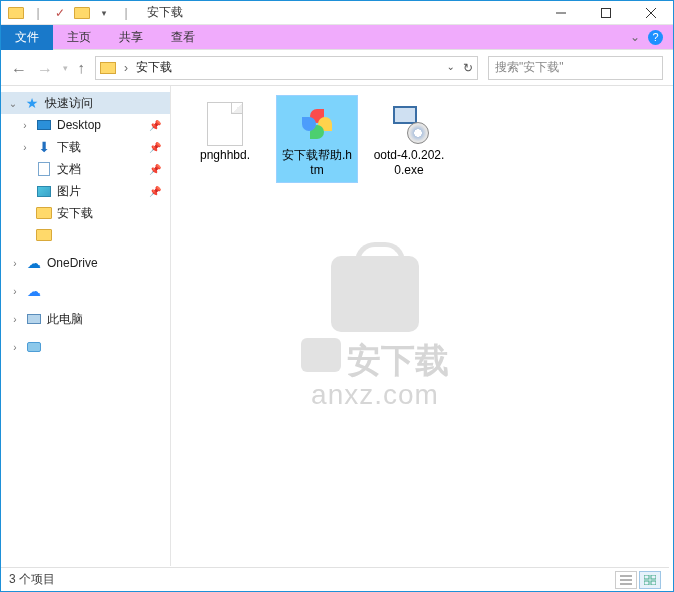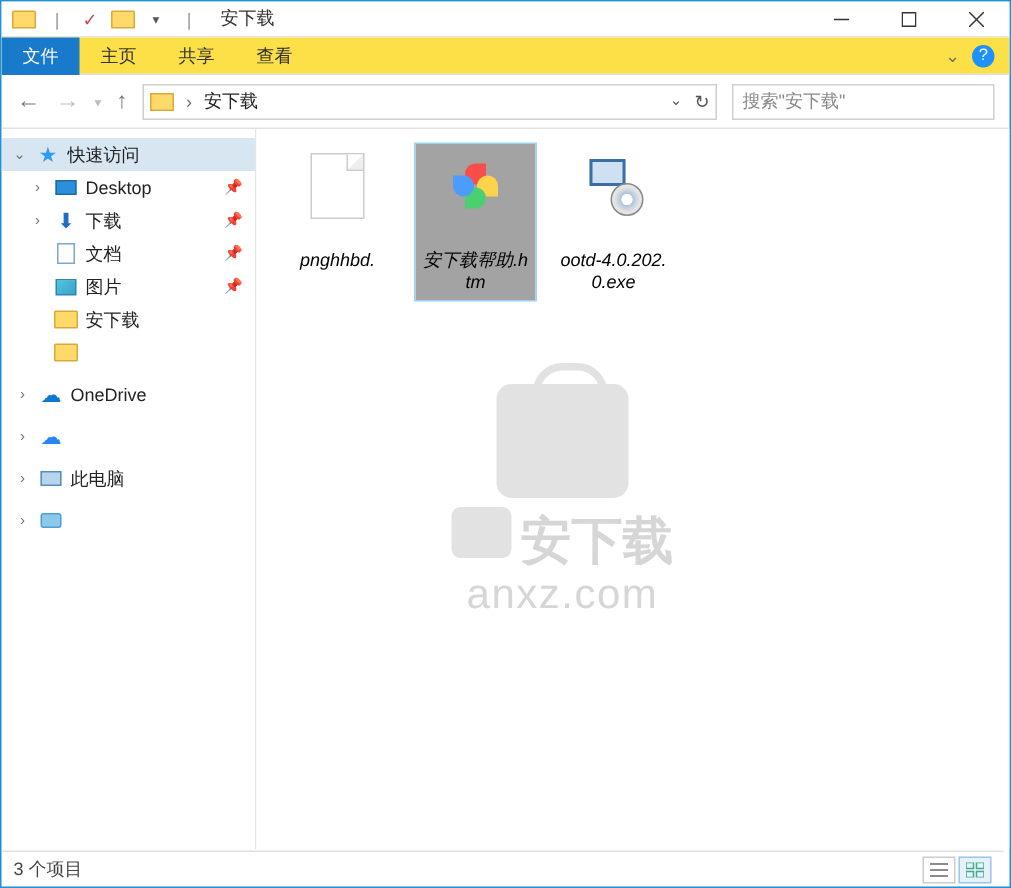--- a/index.html
+++ b/index.html
@@ -9,21 +9,21 @@
 .titlebar { height: 24px; display: flex; align-items: center; background: #fff; border-bottom: 1px solid #e5e5e5; }
 .titlebar .qat { display: flex; align-items: center; gap: 4px; padding: 0 6px; }
 .titlebar .qat-icon { width: 18px; height: 18px; display: flex; align-items: center; justify-content: center; }
 .titlebar .folder-glyph { width: 16px; height: 12px; background: #ffd96a; border: 1px solid #d9a93a; border-radius: 1px 1px 0 0; position: relative; }
 .titlebar .title-text { margin-left: 6px; color: #333; }
 .win-controls { margin-left: auto; display: flex; }
 .win-btn { width: 45px; height: 23px; display: flex; align-items: center; justify-content: center; color: #333; }
 .win-btn svg { pointer-events: none; }
 
 
-.ribbon { height: 25px; display: flex; align-items: center; background: #fde047; border-bottom: 1px solid #e1e1e1; position: relative; }
+.ribbon { height: 25px; display: flex; align-items: center; background: #f0abfc; border-bottom: 1px solid #e1e1e1; position: relative; }
 .ribbon .file-tab { background: #1979ca; color: #fff; height: 25px; padding: 0 14px; display: flex; align-items: center; }
 .ribbon .tab { padding: 0 14px; height: 25px; display: flex; align-items: center; color: #333; }
 .ribbon .right { margin-left: auto; display: flex; align-items: center; gap: 8px; padding-right: 10px; }
 .chevr { color: #6b6b6b; }
 .help { width: 15px; height: 15px; background: #1e90ff; color: #fff; border-radius: 50%; display: flex; align-items: center; justify-content: center; font-size: 11px; }
 
 
 .navbar { height: 36px; display: flex; align-items: center; gap: 10px; padding: 4px 10px; border-bottom: 1px solid #e1e1e1; }
 .nav-arrows { display: flex; align-items: center; gap: 10px; color: #7a7a7a; }
 .nav-arrows .disabled { color: #bdbdbd; }
@@ -53,22 +53,22 @@
 .doc-ic { width: 12px; height: 14px; border: 1px solid #7aa7cf; background: #fff; }
 .pic-ic { width: 14px; height: 11px; background: linear-gradient(135deg,#4fc5e0,#3aa3c9); border: 1px solid #2b88ad; }
 .od-ic { color: #0a78d4; font-size: 14px; }
 .wps-ic { color: #2684ff; font-size: 14px; }
 .pc-ic { width: 14px; height: 10px; border: 1px solid #5a8dbb; background: #b6d5ec; }
 .net-ic { width: 14px; height: 10px; border: 1px solid #4d9dd6; background: #8cc8ea; border-radius: 2px; }
 
 
 .content { flex: 1; position: relative; background: #fff; }
 .items { display: flex; gap: 12px; padding: 10px 14px; }
-.item { width: 80px; display: flex; flex-direction: column; align-items: center; text-align: center; gap: 18px; padding: 4px; font-style: italic; }
-.item.selected { background: #a3a3a3; outline: 1px solid #99d1ff; }
+.item { width: 80px; display: flex; flex-direction: column; align-items: center; text-align: center; gap: 0; padding: 4px; }
+.item.selected { background: #7dd3fc; outline: 1px solid #99d1ff; }
 .item .thumb { width: 48px; height: 48px; display: flex; align-items: center; justify-content: center; }
 .item .label { line-height: 1.25; word-break: break-all; }
 .doc-thumb { width: 36px; height: 44px; border: 1px solid #ccc; background: #fff; position: relative; }
 .doc-thumb::after { content: ""; position: absolute; top: 0; right: 0; width: 10px; height: 10px; background: linear-gradient(135deg,#fff 50%,#eee 50%); border-left: 1px solid #ccc; border-bottom: 1px solid #ccc; }
 .pinwheel { position: relative; width: 30px; height: 30px; }
 .pinwheel span { position: absolute; width: 14px; height: 14px; border-radius: 50% 0 50% 50%; }
 .exe-thumb { width: 40px; height: 40px; position: relative; }
 .exe-thumb .mon { position: absolute; top: 2px; left: 4px; width: 24px; height: 18px; border: 2px solid #3a6ea5; background: #cfe0f2; }
 .exe-thumb .disc { position: absolute; bottom: 0; right: 0; width: 22px; height: 22px; border-radius: 50%; background: radial-gradient(circle,#fff 25%, #b0c4de 28%, #e5e5e5 60%); border: 1px solid #888; }
 

